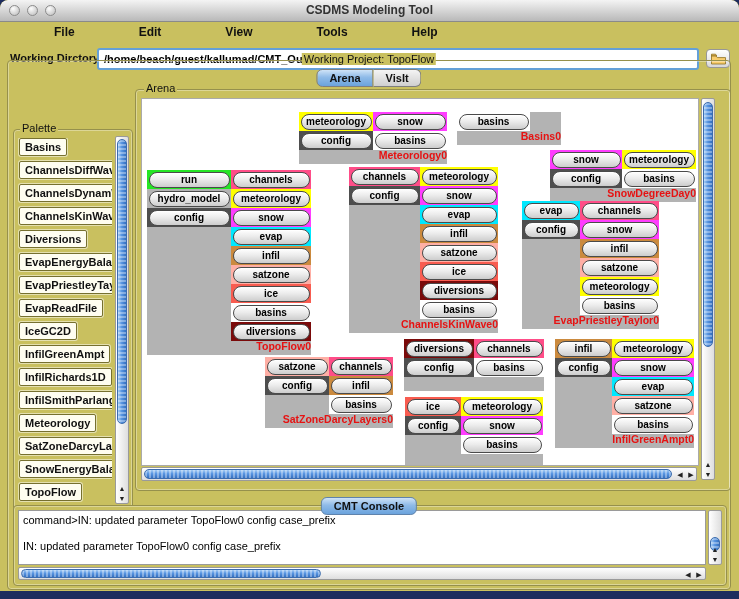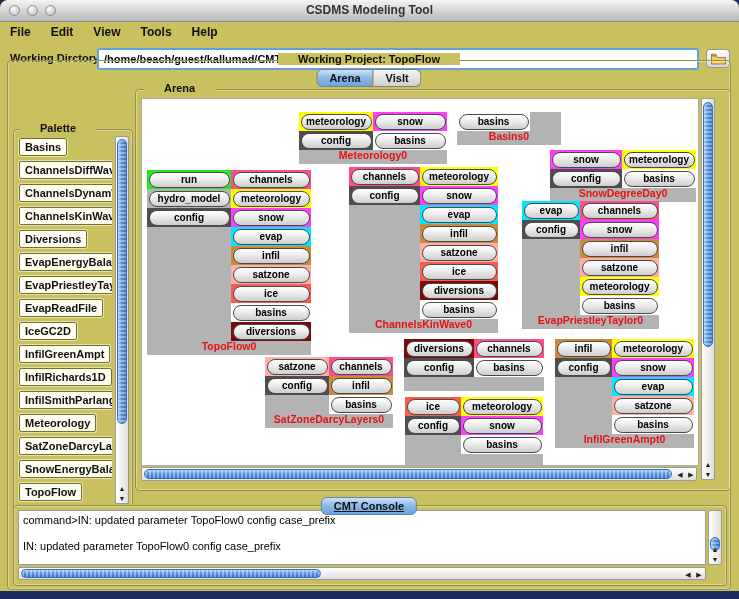--- a/index.html
+++ b/index.html
@@ -8,31 +8,31 @@
   .window{position:absolute;left:0;top:0;width:739px;height:591px;background:#c9c05f;border-radius:8px 8px 0 0;overflow:hidden;}
 
   
   .titlebar{position:absolute;left:0;top:0;width:100%;height:21px;background:linear-gradient(#f4f4f4,#cacaca 70%,#b9b9b9);border-bottom:1px solid #8a8a8a;border-radius:8px 8px 0 0;}
   .titlebar .title{position:absolute;left:0;right:0;top:3px;text-align:center;font-size:12px;font-weight:bold;color:#333;}
   .wbtns{position:absolute;left:9px;top:5px;display:flex;gap:7px;}
   .wbtn{width:11px;height:11px;border-radius:50%;border:1px solid #8b8b8b;background:radial-gradient(circle at 35% 30%,#fdfdfd,#b9b9b9);box-sizing:border-box;}
 
   
   .menubar{position:absolute;left:0;top:22px;width:100%;height:22px;}
-  .menu-item{display:inline-block;padding:3px 10px 0 10px;font-size:12px;font-weight:bold;color:#111;}
+  .menu-item{display:inline-block;padding:3px 10px 0 10px;font-size:12px;font-weight:bold;color:#111;margin-left:44px;}
 
   
   .dir-row{position:absolute;left:0;top:44px;width:100%;height:30px;}
   .dir-label{position:absolute;left:10px;top:8px;font-size:11px;font-weight:bold;color:#111;}
   .dir-input{position:absolute;left:97px;top:4px;width:588px;height:18px;border:2px solid #64a0d8;border-radius:3px;background:#fff;font:bold 11px "Liberation Sans",sans-serif;color:#000;padding:0 5px;box-sizing:content-box;}
   .folder-btn{position:absolute;right:9px;top:5px;width:24px;height:19px;background:linear-gradient(#ffffff,#d8d8d8);border:1px solid #979797;border-radius:4px;display:flex;align-items:center;justify-content:center;padding:0;}
 
   
   .gbox{position:absolute;border:1px solid #96904c;border-radius:4px;box-shadow:inset 0 0 0 1px rgba(255,255,255,.35);}
-  .gbox-title{position:absolute;top:-8px;background:#c9c05f;padding:0 20px;font-size:11px;font-weight:bold;color:#111;white-space:nowrap;}
+  .gbox-title{position:absolute;top:-8px;background:#c9c05f;padding:0 2px;font-size:11px;font-weight:normal;color:#111;white-space:nowrap;}
 
   .project-box{left:7px;top:60px;width:722px;height:528px;}
   .project-box > .gbox-title{left:50%;transform:translateX(-50%);}
 
   
   .tabs{position:absolute;left:50%;top:8px;transform:translateX(-50%);display:flex;}
   .tab{padding:2px 12px;font-size:11px;font-weight:bold;color:#111;border:1px solid #7f7f7f;background:linear-gradient(#f4f4f4,#cfcfcf);}
   .tab.sel{background:linear-gradient(#cfe3f7,#8fbbe8 45%,#6ba3dd);}
   .tab:first-child{border-radius:6px 0 0 6px;}
   .tab:last-child{border-radius:0 6px 6px 0;border-left:none;}
@@ -52,24 +52,24 @@
 
   
   .arena-box{left:127px;top:28px;width:594px;height:400px;}
   .arena-box > .gbox-title{left:8px;}
   .arena-canvas{position:absolute;left:5px;top:8px;width:556px;height:366px;background:#ffffff;border:1px solid #aaa;overflow:hidden;}
 
   
   .cgroup{position:absolute;background:#b3b3b3;}
   .pcell{position:absolute;height:19px;display:flex;align-items:center;justify-content:center;box-sizing:border-box;}
   .pbtn{width:calc(100% - 5px);height:14px;border:1px solid #4a4a4a;border-radius:8px;background:linear-gradient(#ffffff,#ececec 45%,#cdcdcd);box-shadow:inset 0 1px 0 rgba(255,255,255,.9);font:bold 10px "Liberation Sans",sans-serif;color:#000;display:flex;align-items:center;justify-content:center;white-space:nowrap;overflow:hidden;}
-  .glabel{position:absolute;left:0;right:0;bottom:1px;height:14px;font:bold 10.5px "Liberation Sans",sans-serif;color:#e61212;text-align:center;}
-
-  
-  .console-tab{position:absolute;left:50%;top:436px;transform:translateX(-50%);padding:2px 12px;font-size:11px;font-weight:bold;color:#111;border:1px solid #5f83ac;border-radius:6px;background:linear-gradient(#cfe3f7,#8fbbe8 45%,#6ba3dd);z-index:3;text-decoration:underline;}
+  .glabel{position:absolute;left:0;right:0;bottom:1px;height:14px;font:bold 10.5px "Liberation Sans",sans-serif;color:#e61212;text-align:right;}
+
+  
+  .console-tab{position:absolute;left:50%;top:436px;transform:translateX(-50%);padding:2px 12px;font-size:11px;font-weight:bold;color:#111;border:1px solid #5f83ac;border-radius:6px;background:linear-gradient(#cfe3f7,#8fbbe8 45%,#6ba3dd);z-index:3;}
   .console-box{left:5px;top:444px;width:712px;height:79px;background:#c9c05f;}
   .console-output{position:absolute;left:4px;top:4px;width:688px;height:55px;background:#fff;border:1px solid #9a9a9a;overflow:hidden;padding:3px 0 0 4px;box-sizing:border-box;}
   .cline{min-height:13px;font-size:11px;line-height:13px;color:#000;white-space:pre;}
 </style>
 </head>
 <body>
 
 <div class="screen">
   <div class="window">
 

